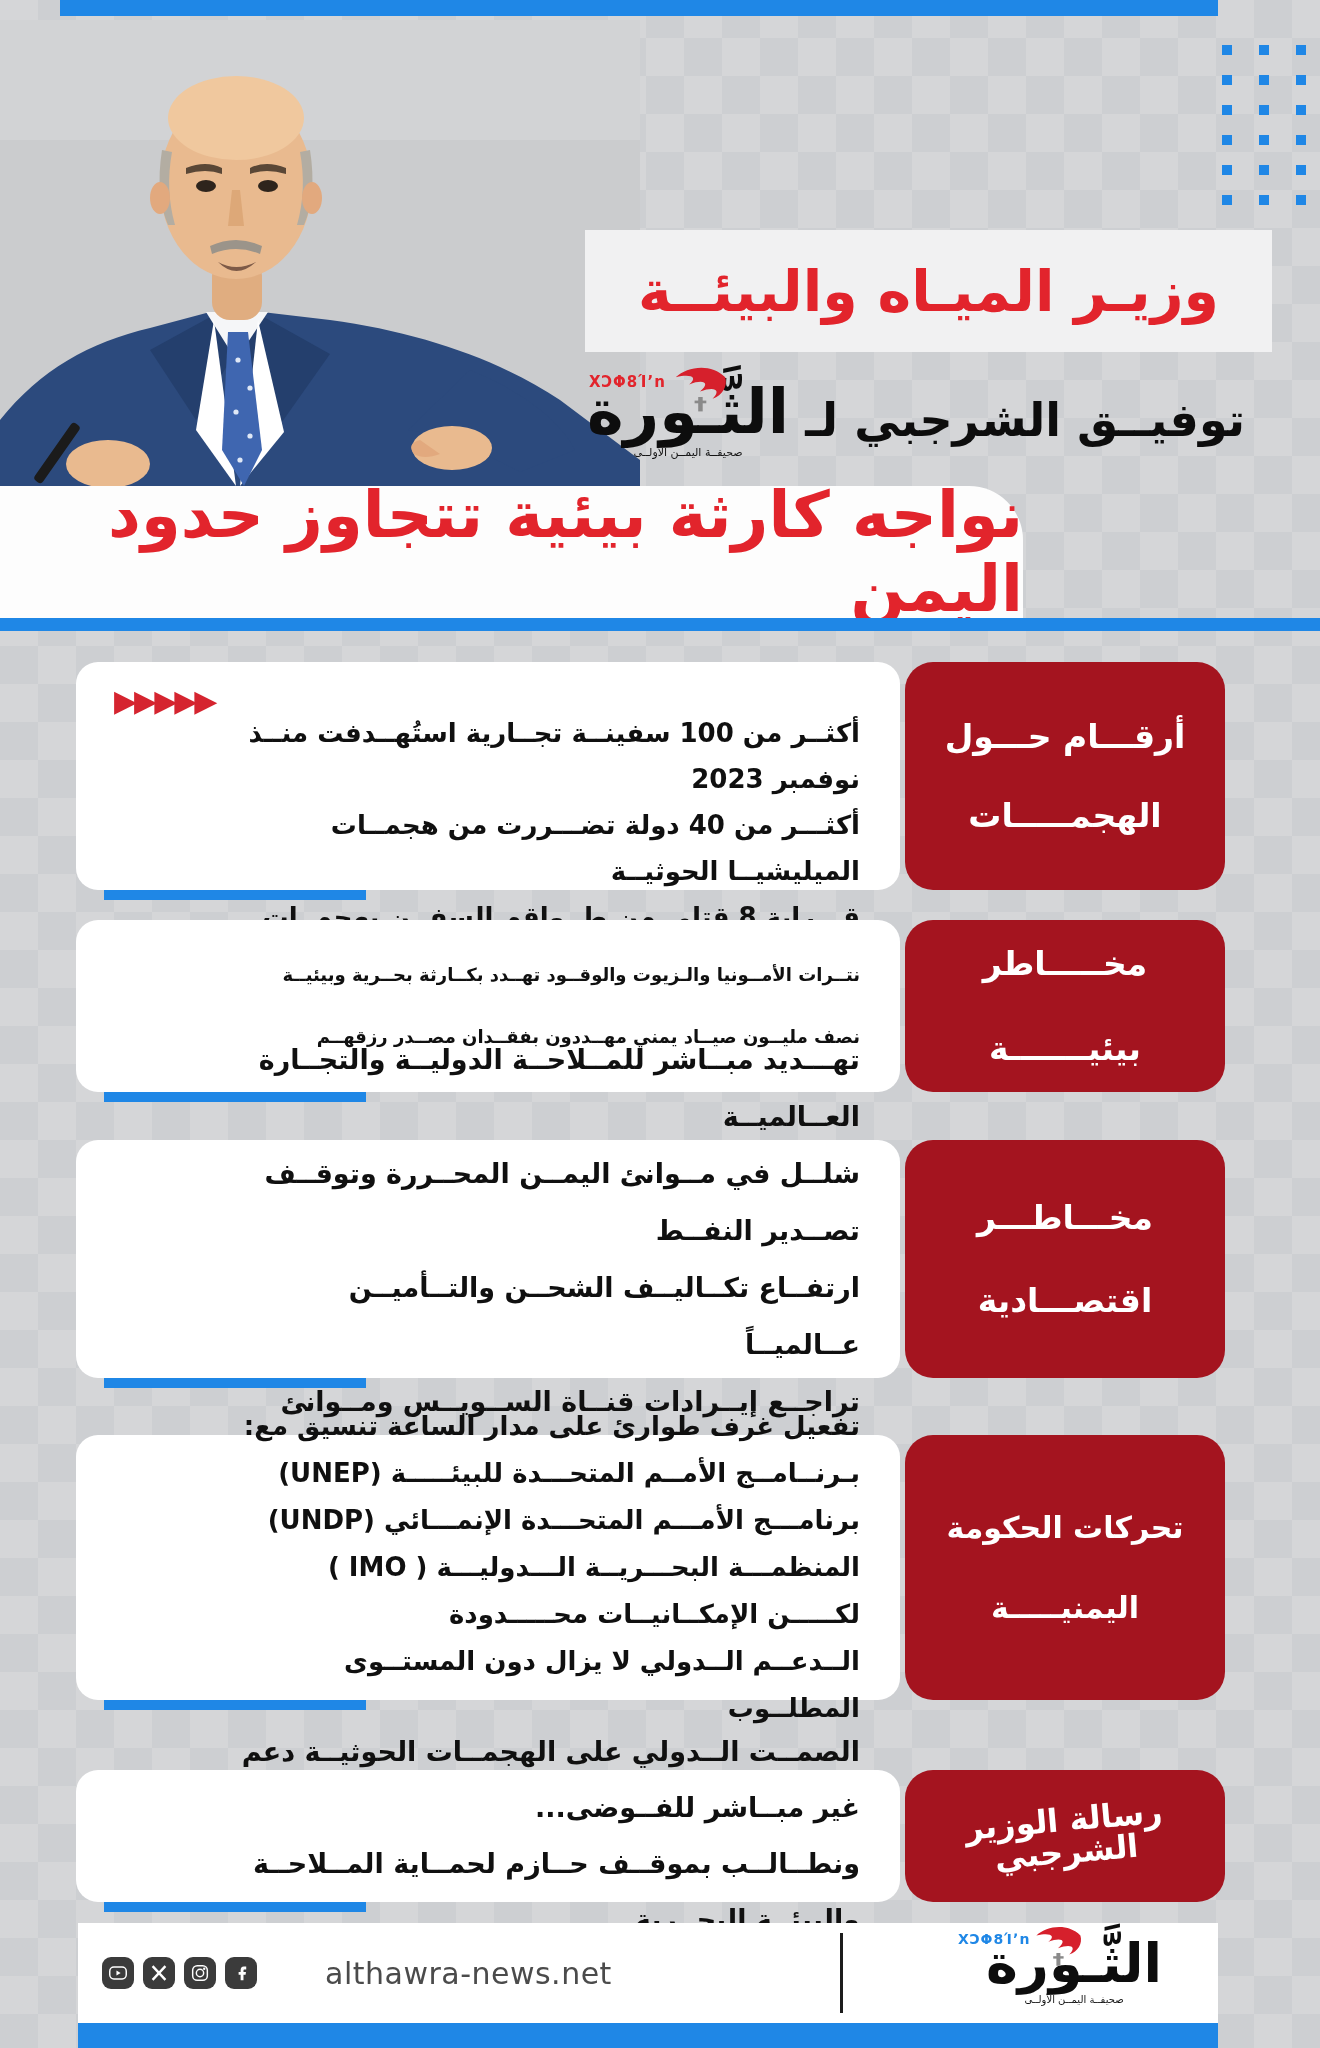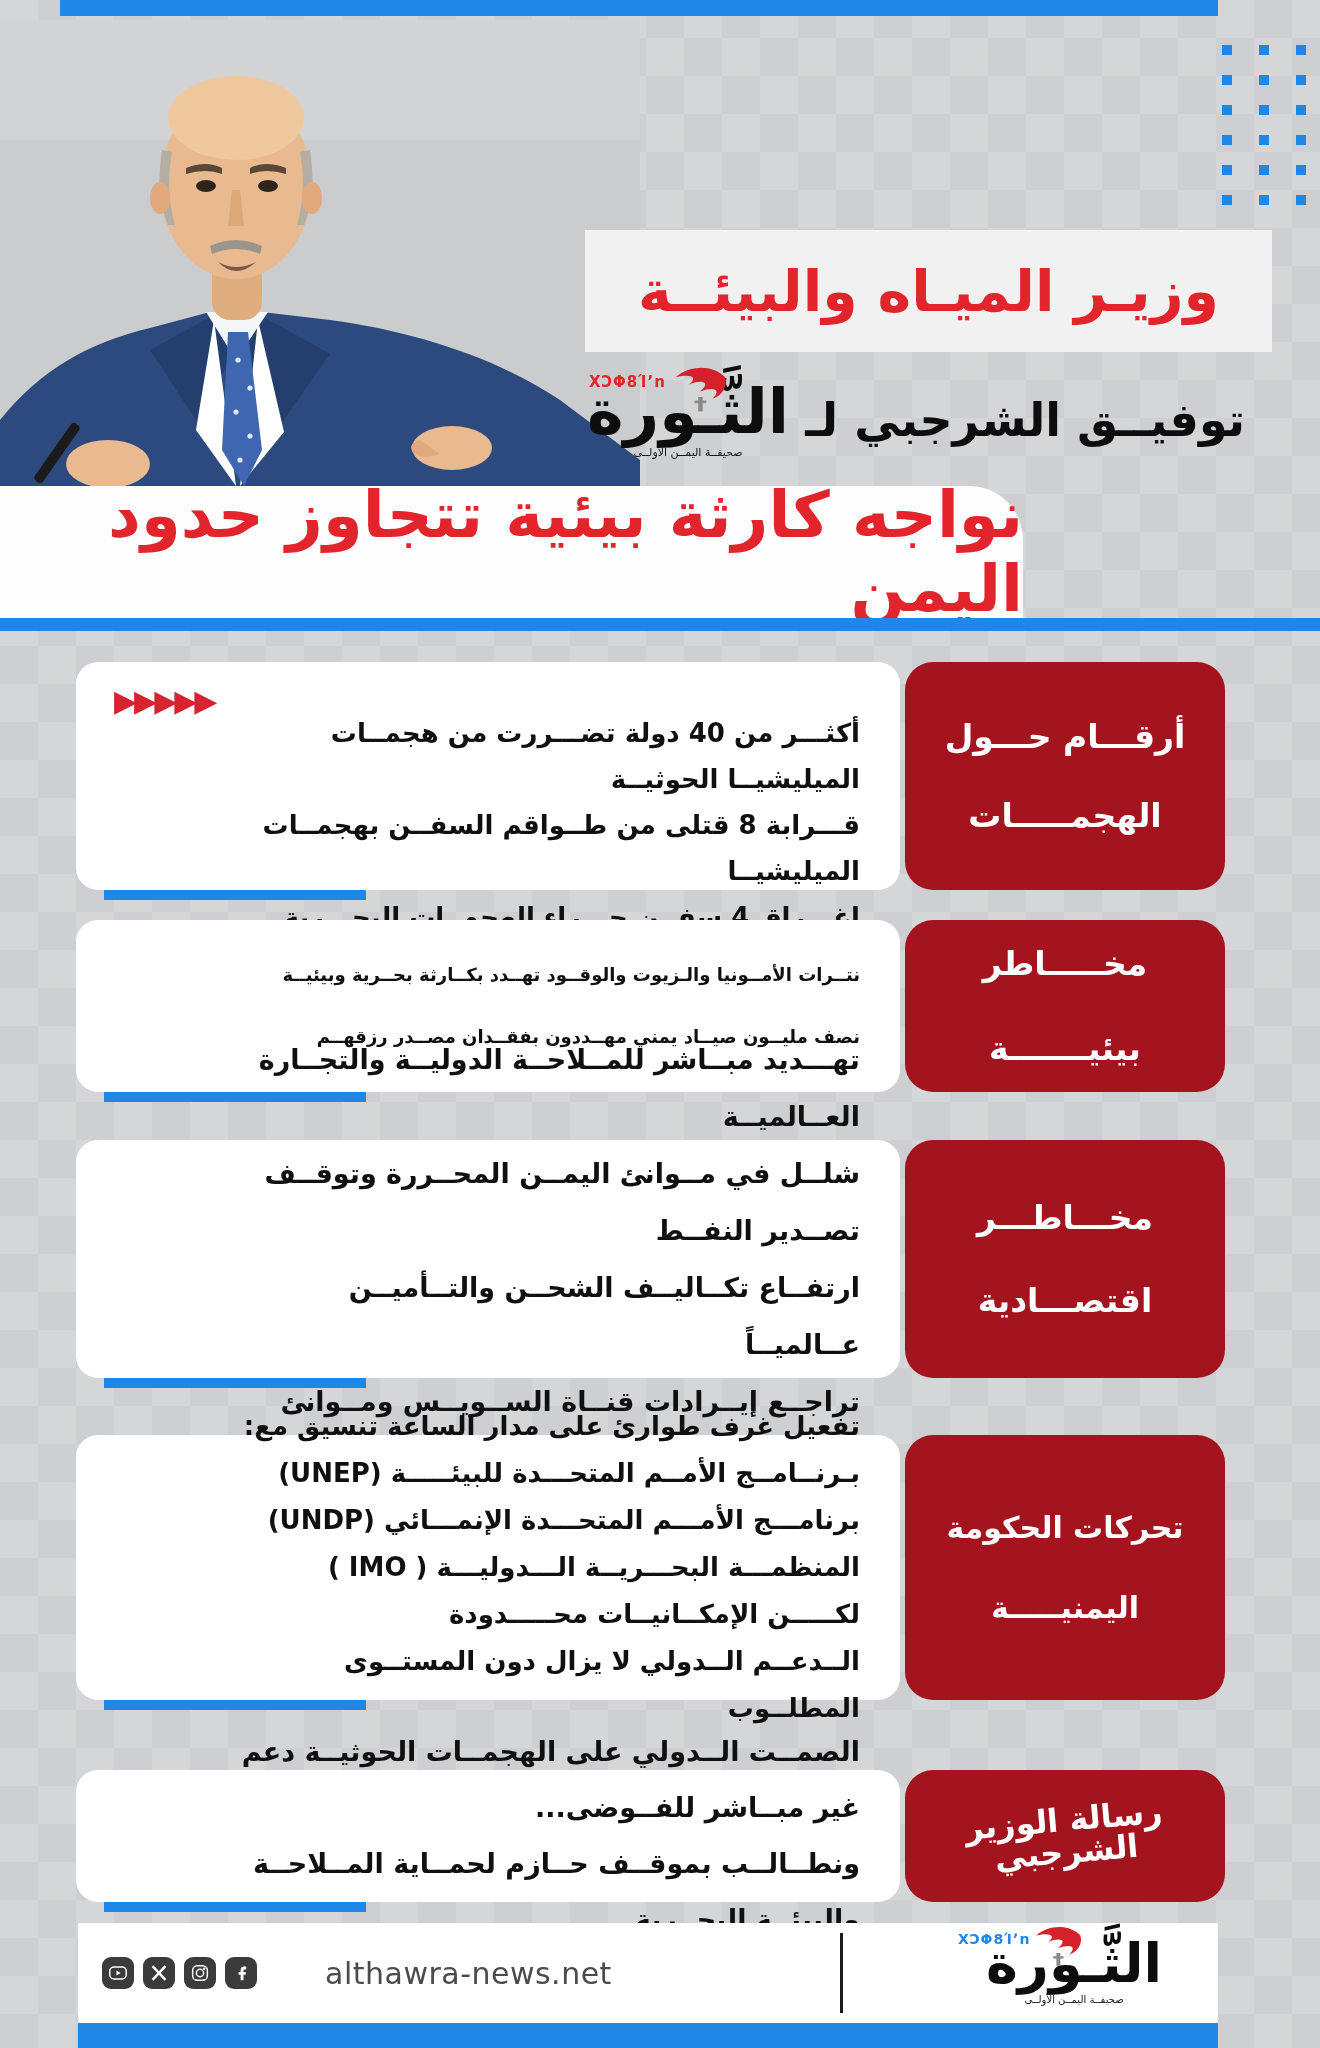--- a/index.html
+++ b/index.html
@@ -183,20 +183,21 @@
   <div class="headline-band">
     <span>نواجه كارثة بيئية تتجاوز حدود اليمن</span>
   </div>
   <div class="headline-divider"></div>
 
   <div id="sections">
   <section class="row">
     <div class="card">
       <div class="arrows"><span>▶</span><span>▶</span><span>▶</span><span>▶</span><span>▶</span></div>
       <div class="lines">
+            <p>أكثــر من 100 سفينــة تجــارية استُهــدفت منــذ نوفمبر 2023</p>
             <p>أكثـــر من 40 دولة تضـــررت من هجمــات الميليشيــا الحوثيــة</p>
             <p>قـــرابة 8 قتلى من طــواقم السفــن بهجمــات الميليشيــا</p>
             <p>إغـــراق 4 سفــن جـــراء الهجمــات البحـــرية</p>
           </div>
       <div class="accent"></div>
     </div>
     <div class="label">
           <div>أرقـــام حـــول</div>
           <div>الهجمـــــات</div>
         </div>

